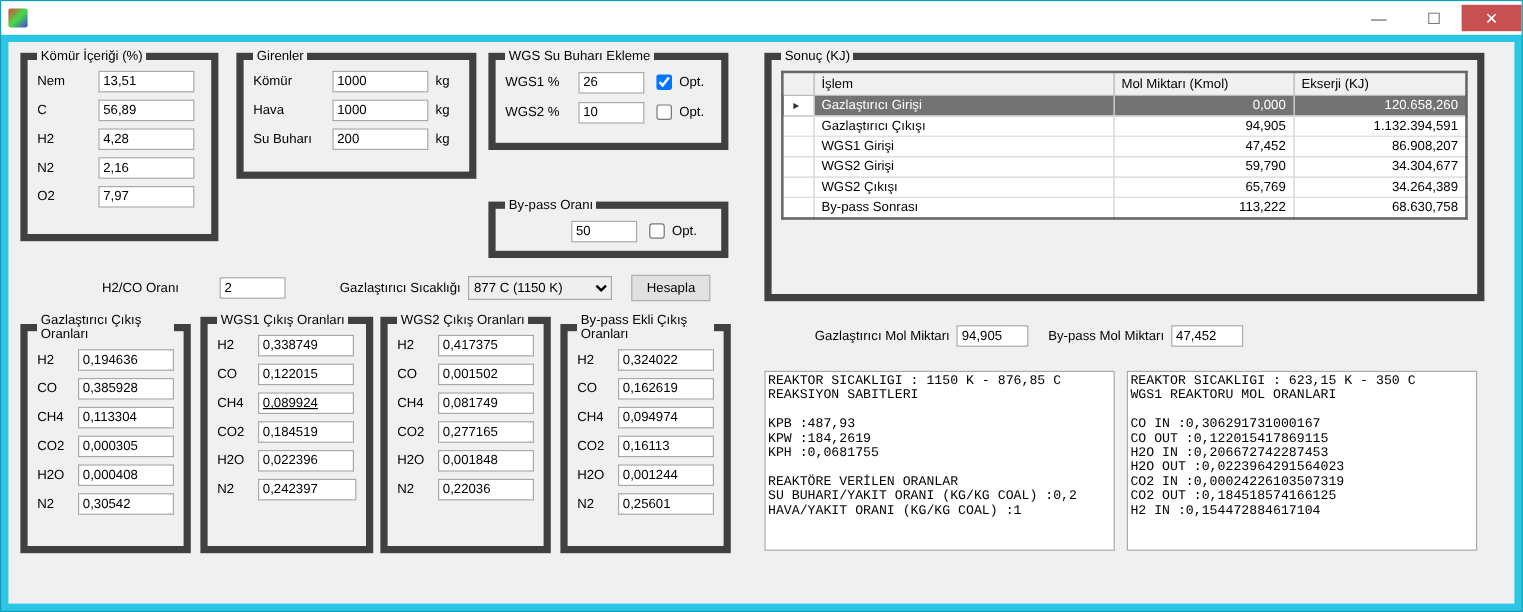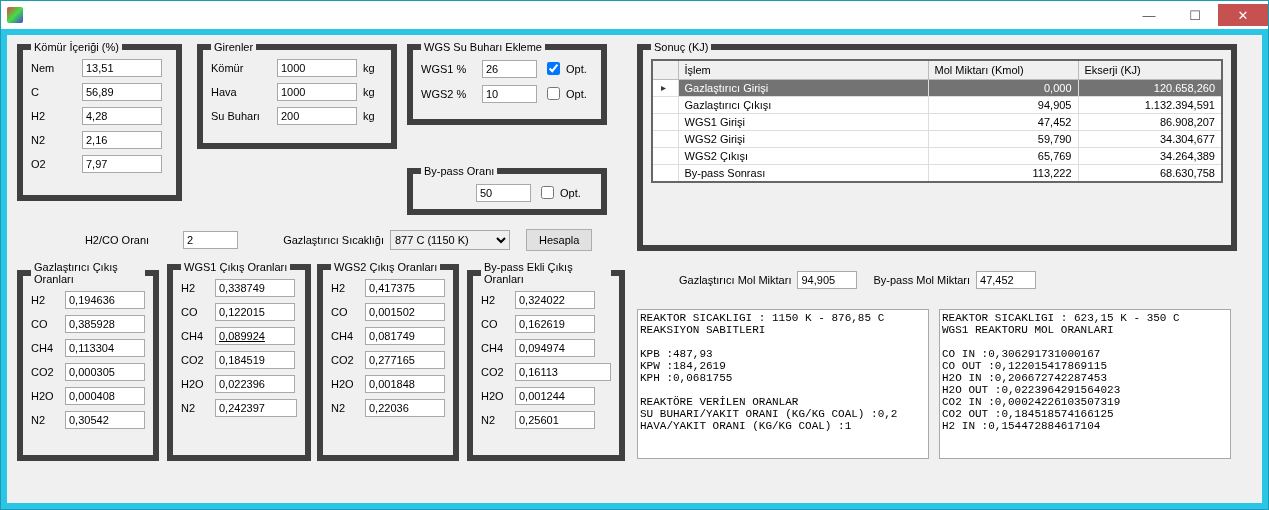--- a/index.html
+++ b/index.html
@@ -222,21 +222,21 @@
       <div class="row">
           <label class="l" style="width:28px">CO</label>
           <input class="t" style="width: 80px;" value="0,162619">
         </div>
       <div class="row">
           <label class="l" style="width:28px">CH4</label>
           <input class="t" style="width: 80px;" value="0,094974">
         </div>
       <div class="row">
           <label class="l" style="width:28px">CO2</label>
-          <input class="t" style="width: 96px;" value="0,16113">
+          <input class="t" style="width: 80px;" value="0,16113">
         </div>
       <div class="row">
           <label class="l" style="width:28px">H2O</label>
           <input class="t" style="width: 80px;" value="0,001244">
         </div>
       <div class="row">
           <label class="l" style="width:28px">N2</label>
           <input class="t" style="width: 80px;" value="0,25601">
         </div>
     </fieldset>

